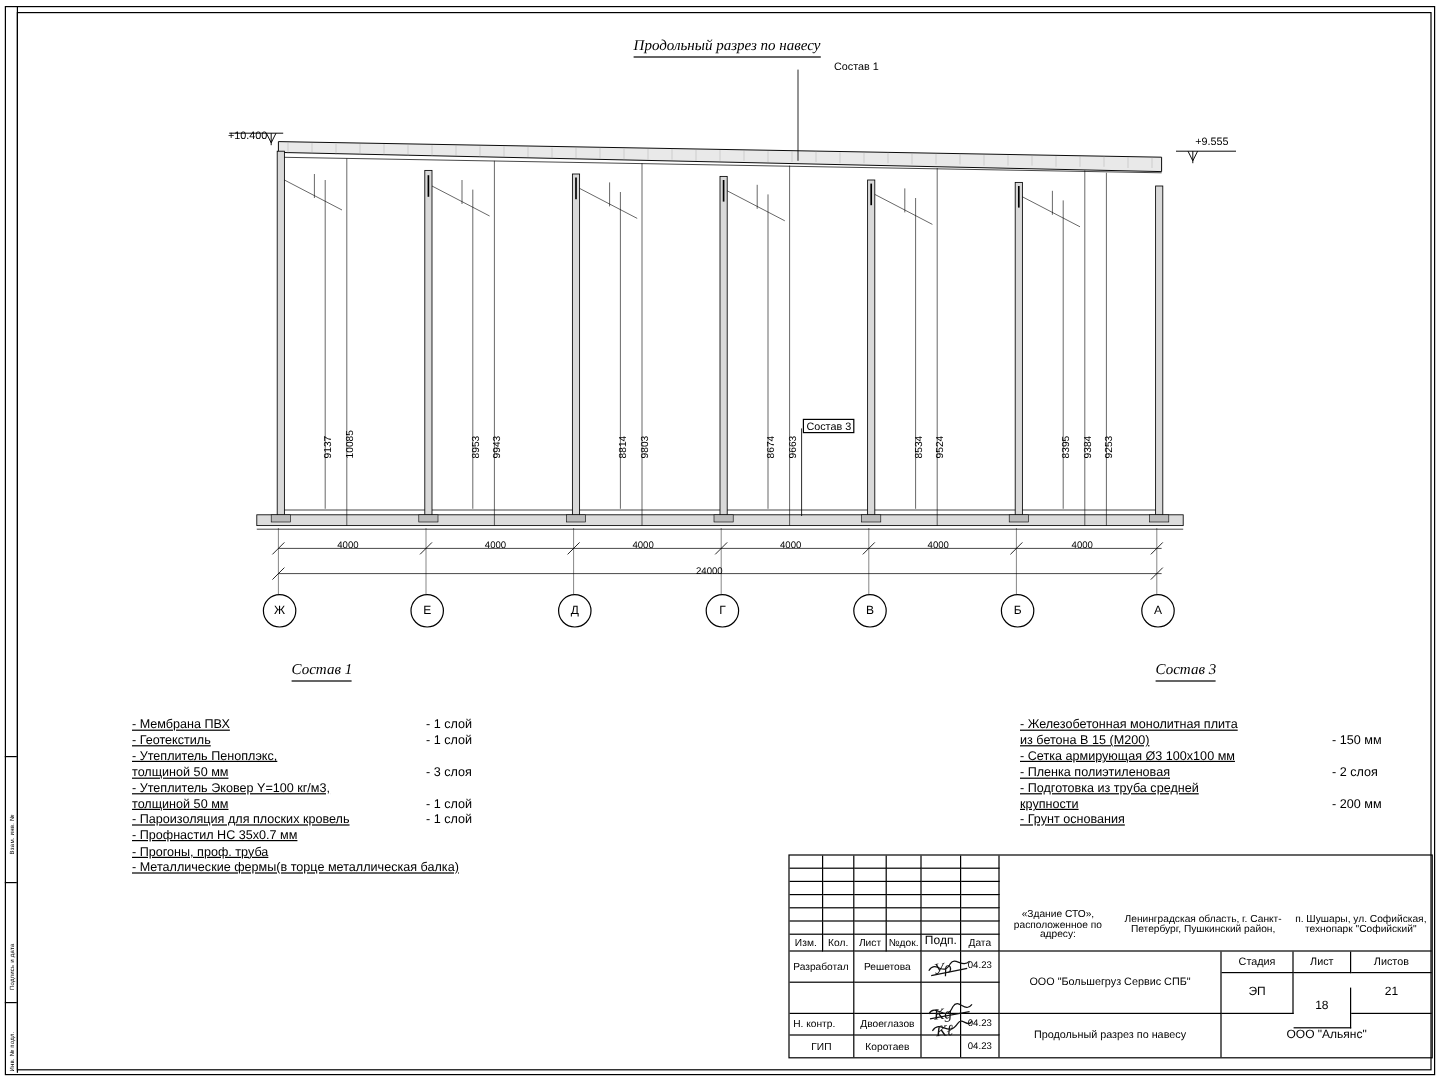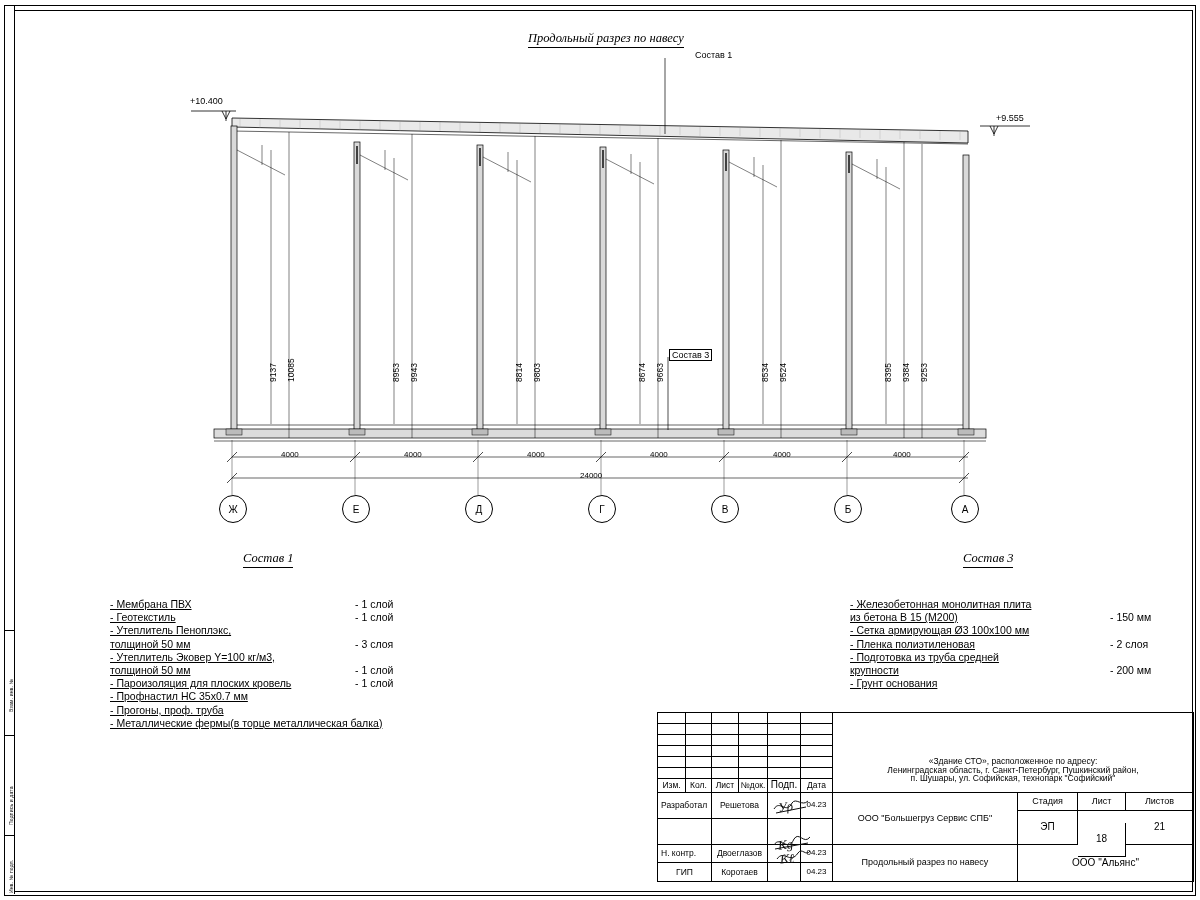--- a/index.html
+++ b/index.html
@@ -328,21 +328,21 @@
         <line x1="355" y1="440" x2="355" y2="495"></line>
         <line x1="478" y1="440" x2="478" y2="495"></line>
         <line x1="601" y1="440" x2="601" y2="495"></line>
         <line x1="724" y1="440" x2="724" y2="495"></line>
         <line x1="847" y1="440" x2="847" y2="495"></line>
         <line x1="964" y1="440" x2="964" y2="495"></line>
       </g>
     </g>
   </svg>
 
-  <span class="lbl" style="left:190px; top:96px;">+10.400</span>
+  <span class="lbl" style="left:190px; top:108px;">+10.400</span>
   <span class="lbl" style="left:996px; top:113px;">+9.555</span>
 
   <span class="lbl" style="left:695px; top:50px;">Состав 1</span>
   <span class="lbl" style="left:669px; top:349px; border:1px solid #000; padding:0 2px; background:#fff;">Состав 3</span>
 
   <span class="vlbl" style="left:268px; top:382px;">9137</span>
   <span class="vlbl" style="left:286px; top:382px;">10085</span>
 
   <span class="vlbl" style="left:391px; top:382px;">8953</span>
   <span class="vlbl" style="left:409px; top:382px;">9943</span>
@@ -467,21 +467,21 @@
     <div class="cell br bb" style="left:54px;top:132px;width:56px; height:18px; font-size:8.5px;">Двоеглазов</div>
     <div class="cell br bb" style="left:110px;top:132px;width:33px;height:18px;"></div>
     <div class="cell br bb" style="left:143px;top:132px;width:32px;height:18px; font-size:8px;">04.23</div>
 
     <div class="cell br" style="left:0;  top:150px; width:54px; height:18px; font-size:8.5px;">ГИП</div>
     <div class="cell br" style="left:54px;top:150px;width:56px; height:18px; font-size:8.5px;">Коротаев</div>
     <div class="cell br" style="left:110px;top:150px;width:33px;height:18px;"></div>
     <div class="cell br" style="left:143px;top:150px;width:32px;height:18px; font-size:8px;">04.23</div>
 
 
-    <div class="cell bb" style="left:175px; top:35px; width:360px; height:45px; flex-direction:column; font-size:8.5px;">
+    <div class="cell bb" style="left:175px; top:35px; width:360px; height:45px; font-size:8.5px;">
       <span>«Здание СТО», расположенное по адресу:</span>
       <span>Ленинградская область, г. Санкт-Петербург, Пушкинский район,</span>
       <span>п. Шушары, ул. Софийская, технопарк "Софийский"</span>
     </div>
 
     <div class="cell br bb" style="left:175px; top:80px; width:185px; height:52px; font-size:9px;">ООО "Большегруз Сервис СПБ"</div>
 
     <div class="cell br bb" style="left:360px; top:80px; width:60px; height:18px; font-size:9px;">Стадия</div>
     <div class="cell br bb" style="left:420px; top:80px; width:48px; height:18px; font-size:9px;">Лист</div>
     <div class="cell bb" style="left:468px; top:80px; width:67px; height:18px; font-size:9px;">Листов</div>

